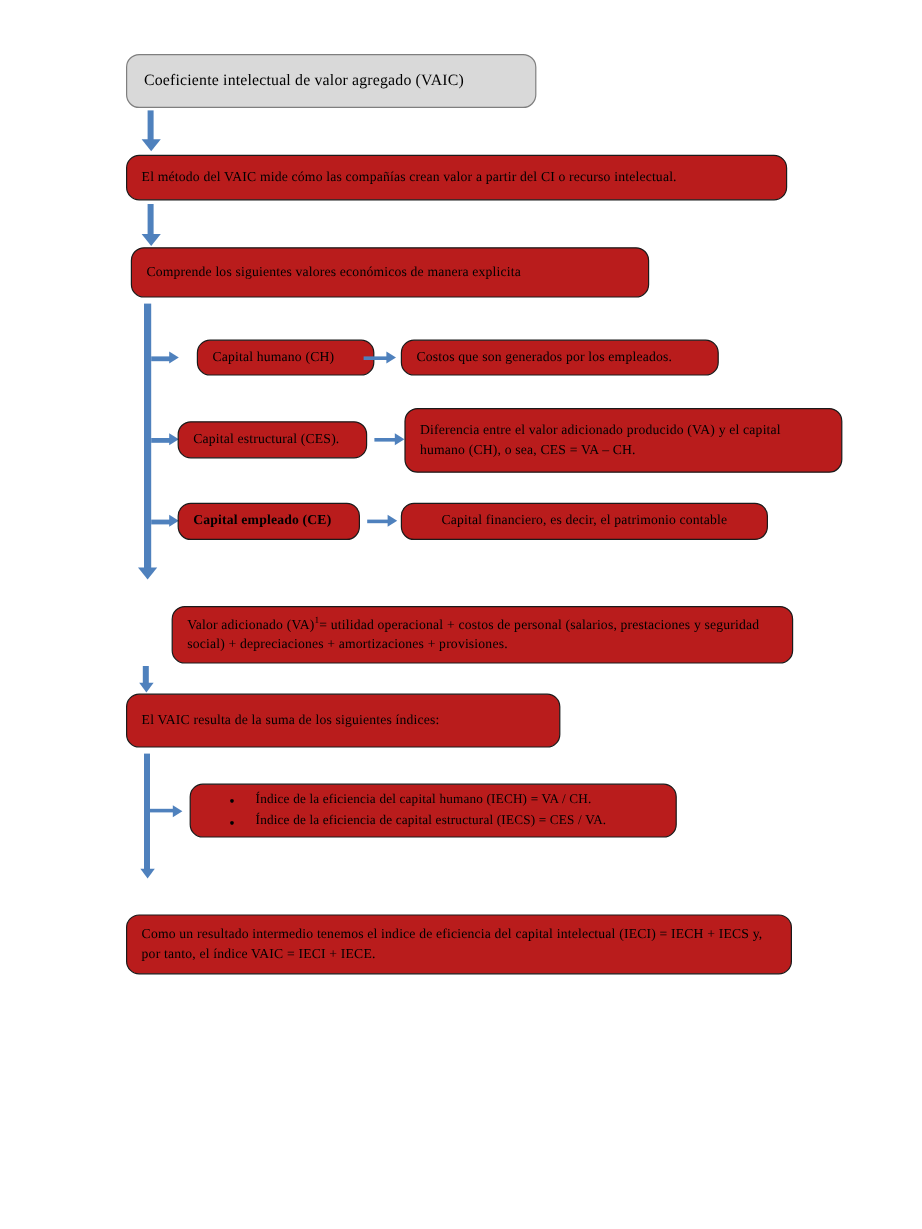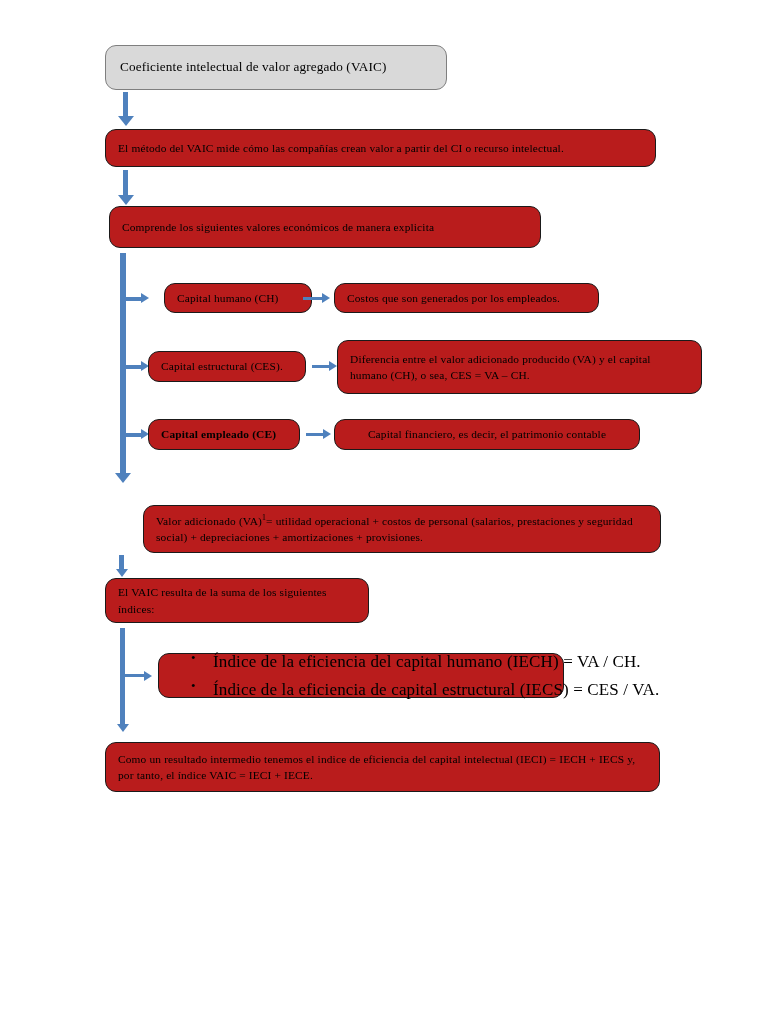--- a/index.html
+++ b/index.html
@@ -77,21 +77,21 @@
 
   
   ul.bullets {
     margin: 0;
     padding: 0 0 0 44px;
     list-style: none;
     width: 100%;
   }
   ul.bullets li {
     position: relative;
-    font-size: 17px;
+    font-size: 11px;
     line-height: 1.62;
     white-space: nowrap;
   }
   ul.bullets li::before {
     content: "\2022";
     position: absolute;
     left: -22px;
     top: -1px;
     font-size: 13px;
   }
@@ -160,33 +160,33 @@
     <span class="txt">Capital financiero, es decir, el patrimonio contable</span>
   </div>
 
   <div class="node" style="left:105px; top:505px; width:518px; height:48px;margin-left:38px;">
     <span class="txt"><span>Valor adicionado (VA)</span><sup>1</sup><span>= utilidad operacional + costos de personal (salarios, prestaciones y seguridad social) + depreciaciones + amortizaciones + provisiones.</span></span>
   </div>
 
   <div class="vline" style="left:119px; top:555px; width:5px; height:16px;"></div>
   <div class="arrow-down thin" style="left:115.5px; top:569px;"></div>
 
-  <div class="node" style="left:105px; top:578px; width:264px; height:45px;">
+  <div class="node" style="left:105px; top:578px; width:362px; height:45px;">
     <span class="txt">El VAIC resulta de la suma de los siguientes índices:</span>
   </div>
 
   <div class="vline" style="left:120px; top:628px; width:5px; height:98px;"></div>
   <div class="arrow-down thin" style="left:116.5px; top:724px;"></div>
   <div class="hline" style="left:125px; top:674px; width:20px; height:3px;"></div>
   <div class="arrow-right" style="left:144px; top:670.5px;"></div>
 
   <div class="node" style="left:158px; top:653px; width:406px; height:45px; padding:4px 10px;">
     <ul class="bullets">
       <li>Índice de la eficiencia del capital humano (IECH) = VA / CH.</li>
       <li>Índice de la eficiencia de capital estructural (IECS) = CES / VA.</li>
     </ul>
   </div>
 
-  <div class="node" style="left:105px; top:742px; width:555px; height:50px;">
+  <div class="node" style="left:105px; top:762px; width:555px; height:50px;">
     <span class="txt">Como un resultado intermedio tenemos el indice de eficiencia del capital intelectual (IECI) = IECH + IECS y, por tanto, el índice VAIC = IECI + IECE.</span>
   </div>
 
 </div>
 
 </body></html>

